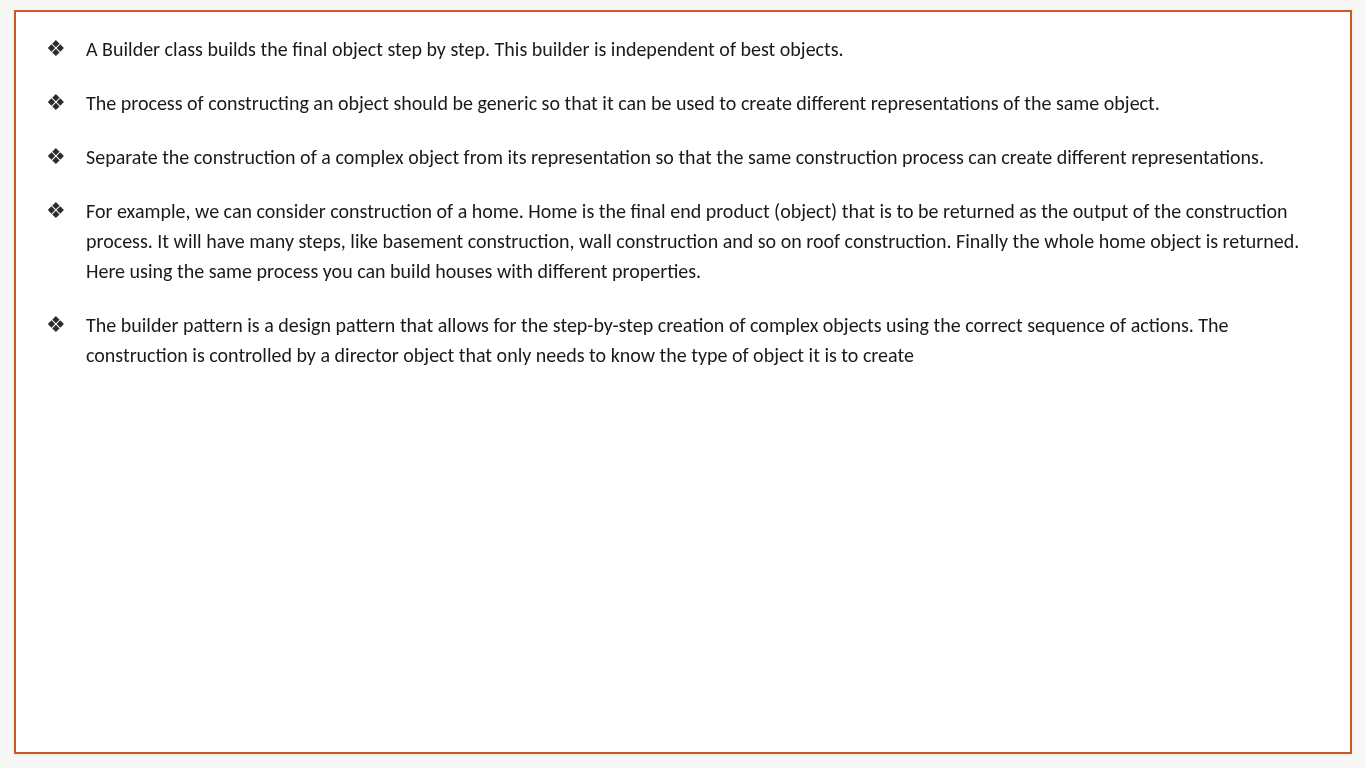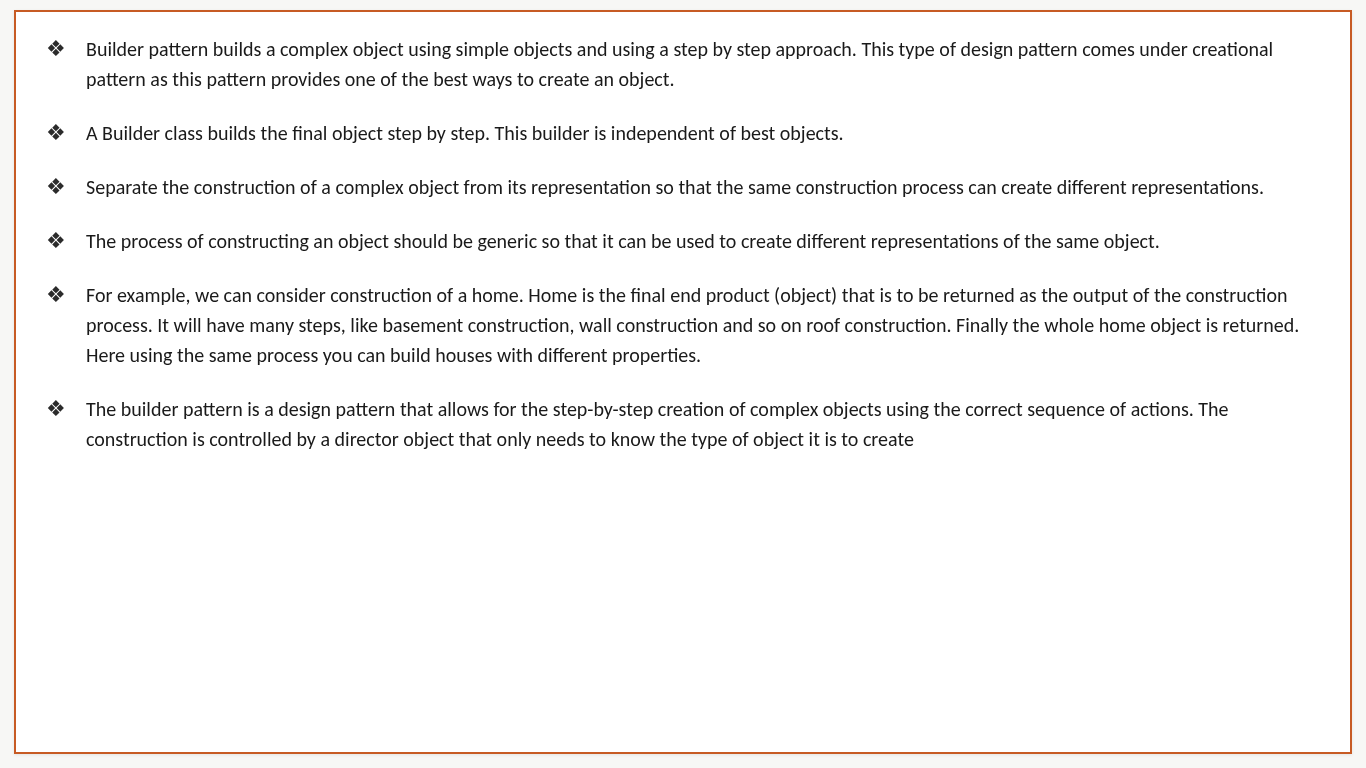--- a/index.html
+++ b/index.html
@@ -63,21 +63,20 @@
     color: #2b2b2b;
     line-height: 1.4;
   }
 </style>
 </head>
 <body>
 
 <div class="page">
   <div class="content-box">
     <ul class="points">
-      <li>Builder pattern builds a complex object using simple objects and using a step by step approach. This type of design pattern comes under creational pattern as this pattern provides one of the best ways to create an object.</li>
       <li>A Builder class builds the final object step by step. This builder is independent of best objects.</li>
+      <li>The process of constructing an object should be generic so that it can be used to create different representations of the same object.</li>
       <li>Separate the construction of a complex object from its representation so that the same construction process can create different representations.</li>
-      <li>The process of constructing an object should be generic so that it can be used to create different representations of the same object.</li>
       <li>For example, we can consider construction of a home. Home is the final end product (object) that is to be returned as the output of the construction process. It will have many steps, like basement construction, wall construction and so on roof construction. Finally the whole home object is returned. Here using the same process you can build houses with different properties.</li>
       <li>The builder pattern is a design pattern that allows for the step-by-step creation of complex objects using the correct sequence of actions. The construction is controlled by a director object that only needs to know the type of object it is to create</li>
     </ul>
   </div>
 </div>
 
 </body></html>

